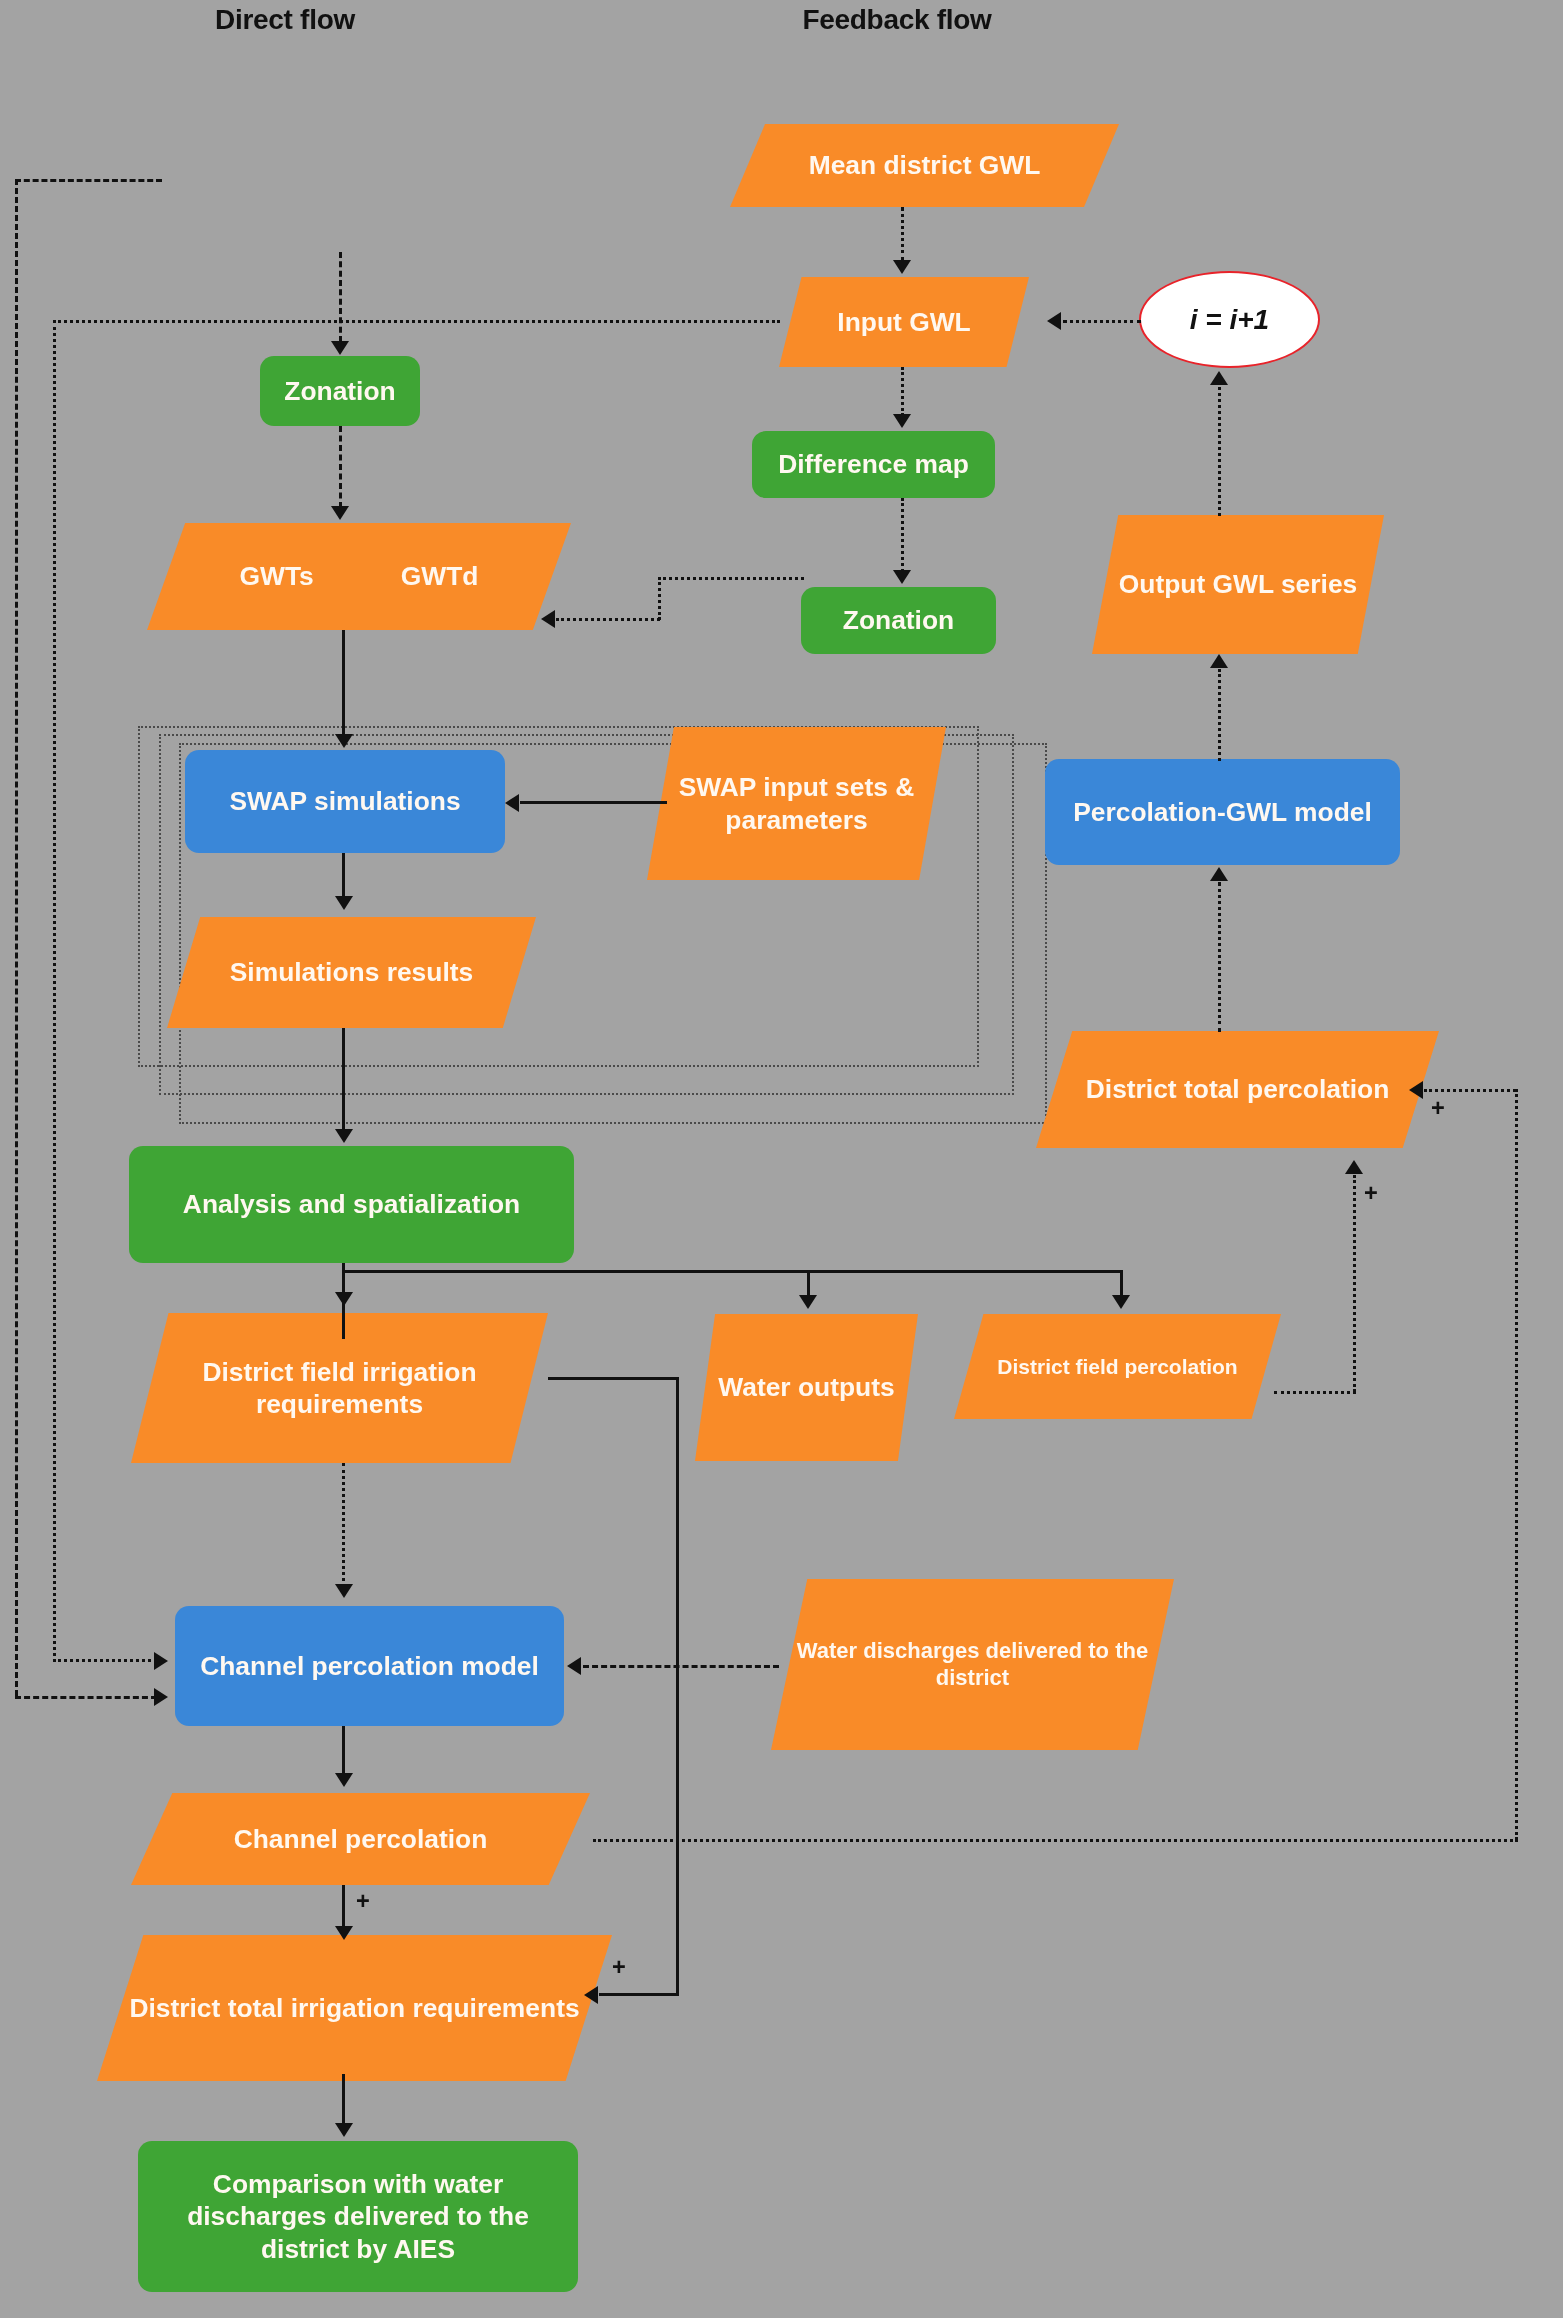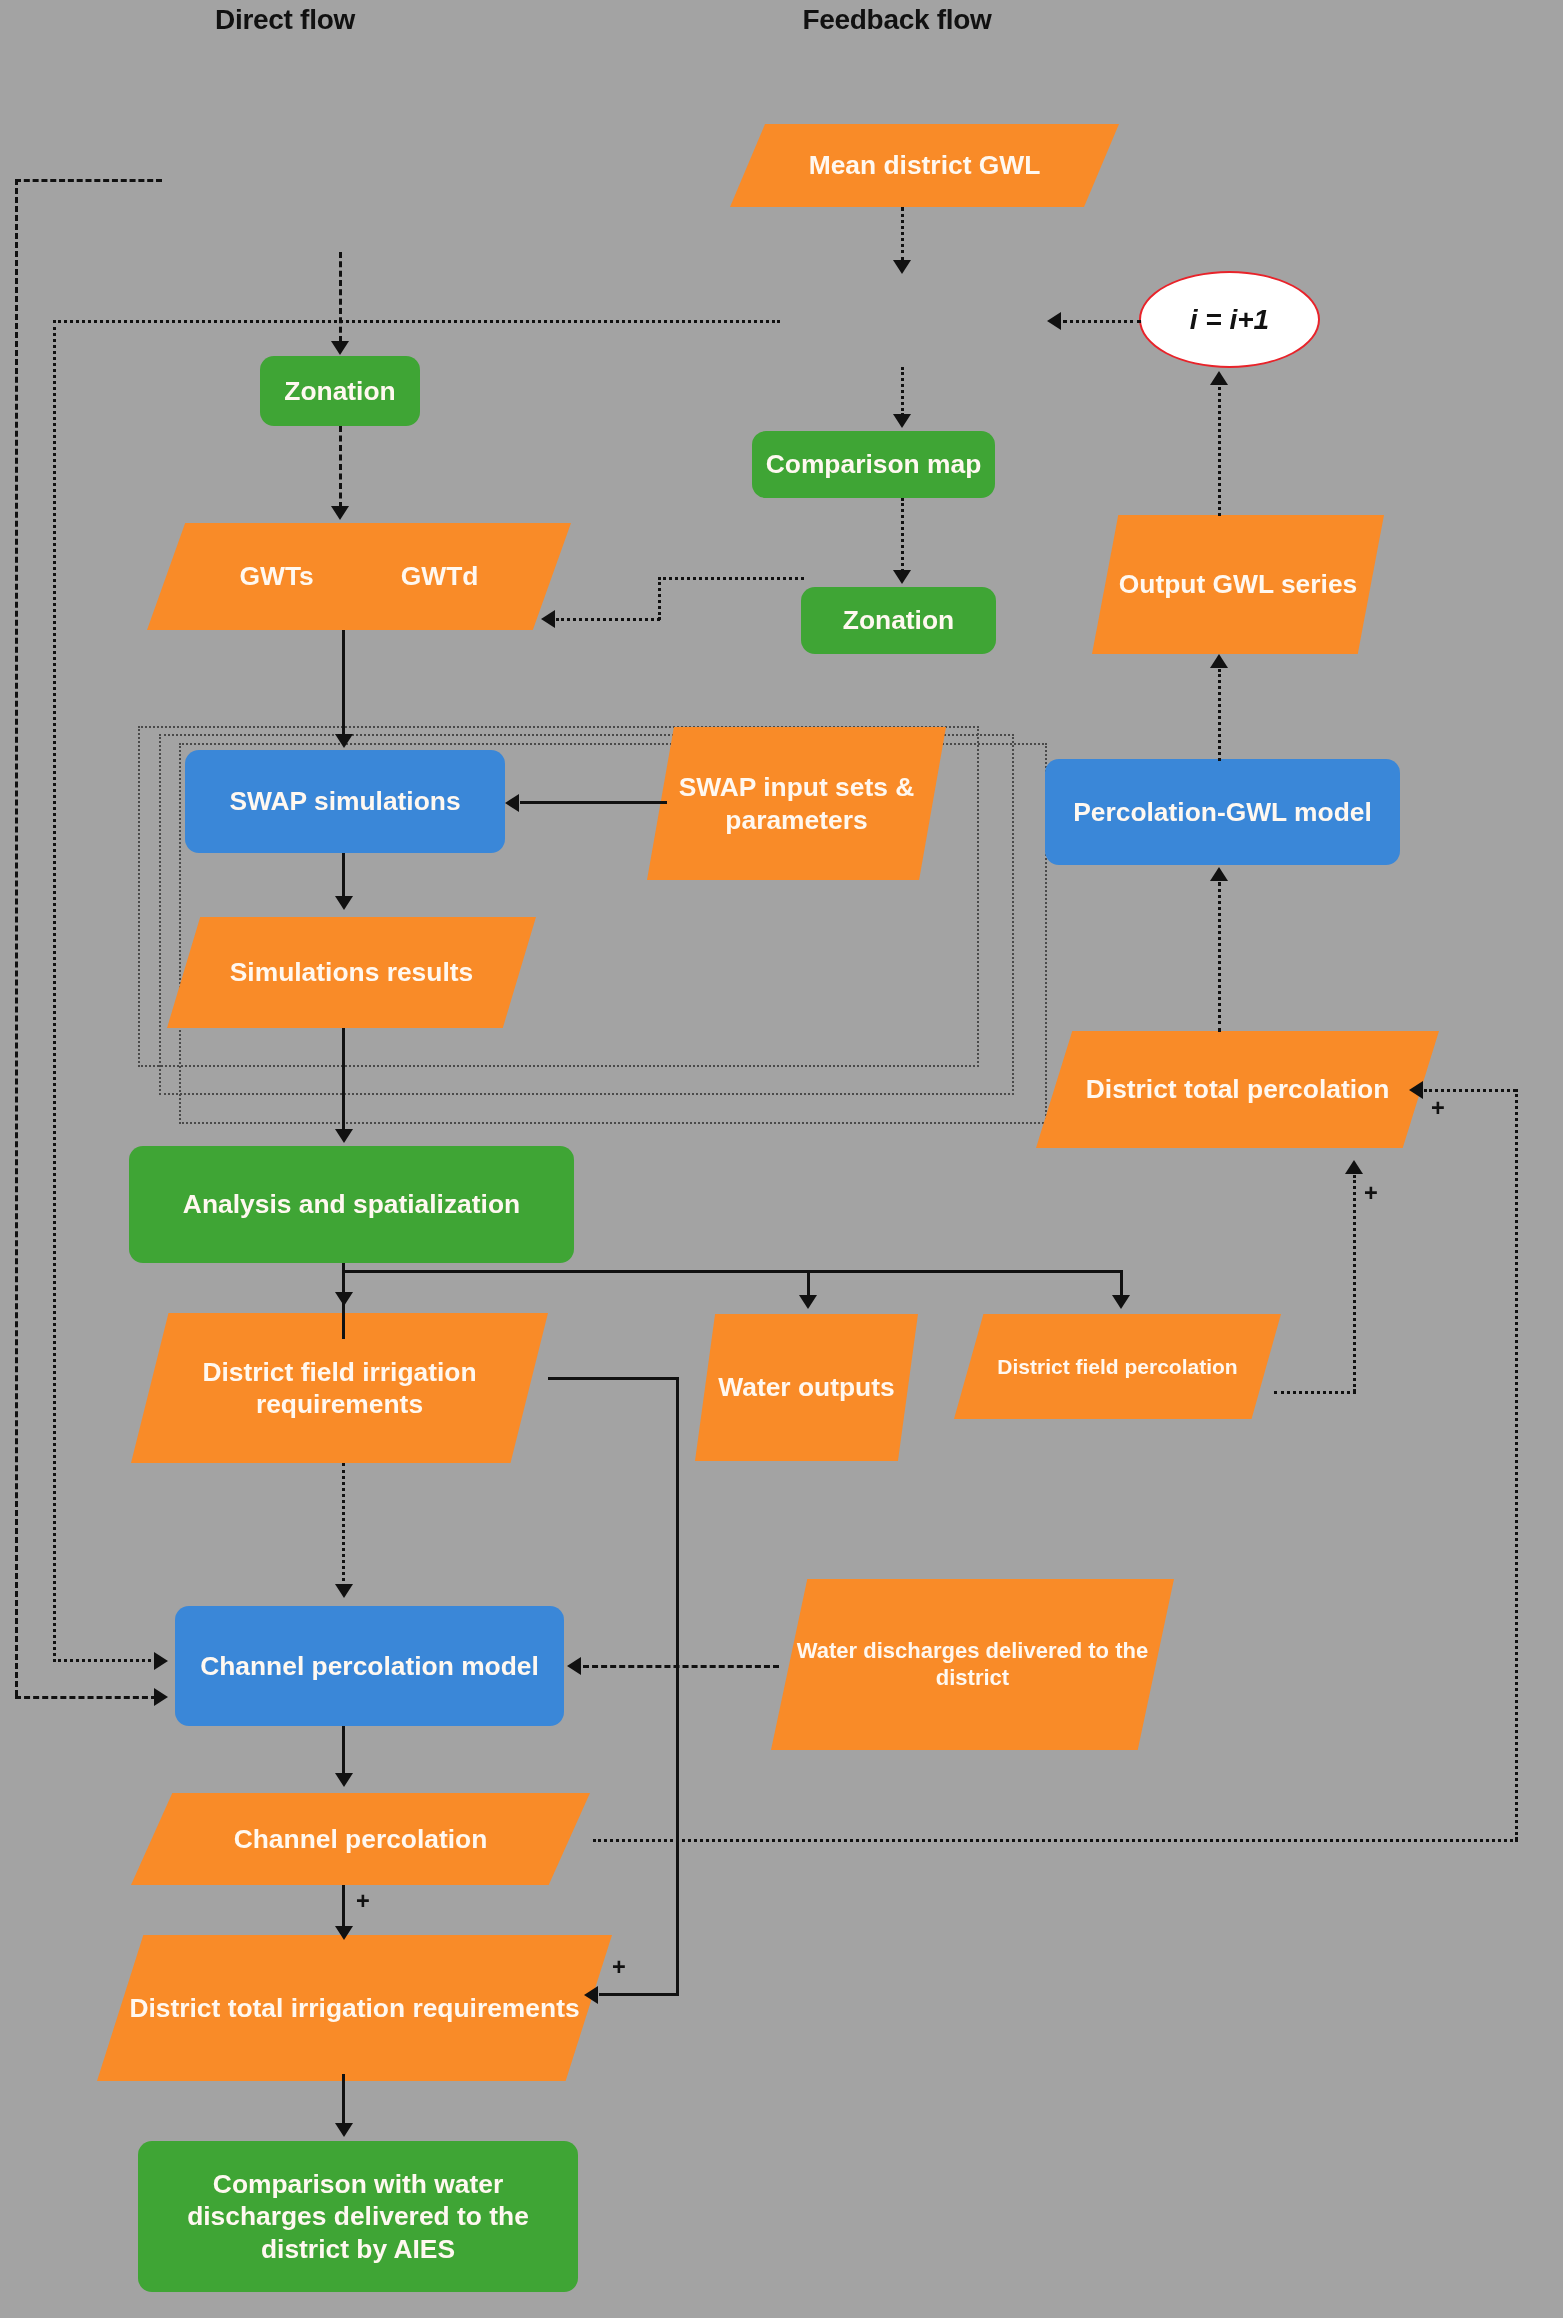--- a/index.html
+++ b/index.html
@@ -112,26 +112,27 @@
   <div class="col-header" style="left:139px; top:4.2px; width:292px;">Direct flow</div>
   <div class="col-header" style="left:751px; top:4.2px; width:292px;">Feedback flow</div>
 
   <div class="loopbox" style="left:138px; top:726px; width:841px; height:341px;"></div>
   <div class="loopbox" style="left:159px; top:734px; width:855px; height:361px;"></div>
   <div class="loopbox" style="left:179px; top:743px; width:868px; height:381px;"></div>
 
 
   <div class="node para" style="left:730px; top:124px; width:389px; height:83px; font-size:26.4px;">Mean district GWL</div>
 
+  <div class="node para" style="left:779px; top:277px; width:250px; height:90px; font-size:26.4px;">Input GWL</div>
 
   <div class="ellipse" style="left:1139px; top:271px; width:181px; height:97px; font-size:28px;">i = i+1</div>
 
   <div class="node proc-green" style="left:260px; top:356px; width:160px; height:70px; font-size:26.4px;">Zonation</div>
 
-  <div class="node proc-green" style="left:752px; top:431px; width:243px; height:67px; font-size:26.4px;">Comparison map</div>
+  <div class="node proc-green" style="left:752px; top:431px; width:243px; height:67px; font-size:26.4px;">Difference map</div>
 
   <div class="node proc-green" style="left:801px; top:587px; width:195px; height:67px; font-size:26.4px;">Zonation</div>
 
   <div class="node para para-split" style="left:147px; top:523px; width:424px; height:107px; font-size:26.4px;">
     <span>GWTs</span>
     <span>GWTd</span>
   </div>
 
   <div class="node para" style="left:1092px; top:515px; width:292px; height:139px; font-size:26.4px;">Output GWL series</div>
 

